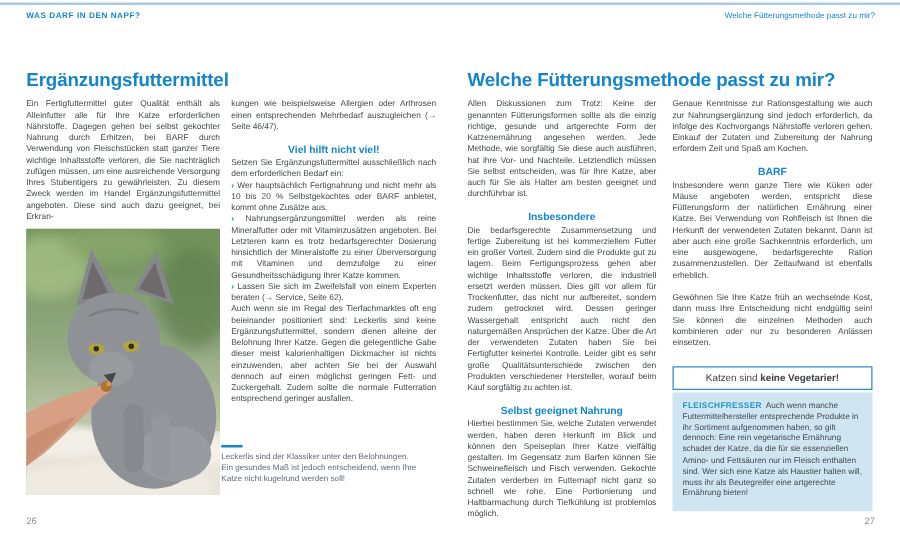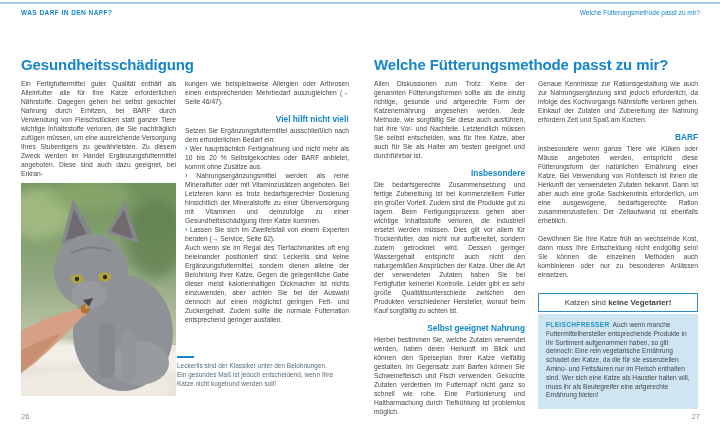--- a/index.html
+++ b/index.html
@@ -21,21 +21,21 @@
   #right-title{left:374px;}
   .col{position:absolute;top:79px;font-size:6.7px;line-height:9px;text-align:justify;}
   .col p{margin:0;}
   .col p.gap{margin-top:9px;}
   #l-col1{left:21px;width:155px;}
   #l-col2{left:185px;width:164px;}
   #r-col1{left:374px;width:151px;}
   #r-col2{left:538px;width:160px;}
   .subhead{
     color:#1485c9;font-weight:bold;font-size:8.3px;line-height:10px;
-    margin:8px 0 2px;text-align:right;
+    margin:8px 0 2px;text-align:center;
   }
   .bullet{margin:0;}
   .marker{color:#1485c9;font-weight:bold;}
   .photo{
     position:absolute;left:21px;top:183px;width:155px;height:213px;
     display:block;background:#8ea275;
   }
   .caption-rule{position:absolute;left:177px;top:356px;width:17px;height:2px;background:#1485c9;}
   .caption{
     position:absolute;left:177px;top:362px;width:158px;
@@ -56,21 +56,21 @@
   .infobox-lead{color:#2596c3;font-weight:bold;letter-spacing:.3px;margin-right:3px;}
 </style>
 </head>
 <body>
 
 <div class="top-rule"></div>
 
 <div class="running left">WAS DARF IN DEN NAPF?</div>
 <div class="running right">Welche Fütterungsmethode passt zu mir?</div>
 
-<h1 class="page-title" id="left-title">Gesundheitsschädigung</h1>
+<h1 class="page-title" id="left-title">Ergänzungsfuttermittel</h1>
 
 <div class="col" id="l-col1">
   <p>Ein Fertigfuttermittel guter Qualität enthält als Alleinfutter alle für Ihre Katze erforderlichen Nährstoffe. Dagegen gehen bei selbst gekochter Nahrung durch Erhitzen, bei BARF durch Verwendung von Fleischstücken statt ganzer Tiere wichtige Inhaltsstoffe verloren, die Sie nachträglich zufügen müssen, um eine ausreichende Versorgung Ihres Stubentigers zu gewährleisten. Zu diesem Zweck werden im Handel Ergänzungsfuttermittel angeboten. Diese sind auch dazu geeignet, bei Erkran-</p>
 </div>
 
 <svg class="photo" viewBox="0 0 155 213" role="img" aria-label="Graue Katze nimmt ein Leckerli aus der Hand">
   <defs>
     <linearGradient id="bgG" x1="0" y1="0" x2="0" y2="1">
       <stop offset="0" stop-color="#6f9159"></stop>
       <stop offset="0.45" stop-color="#93a982"></stop>

